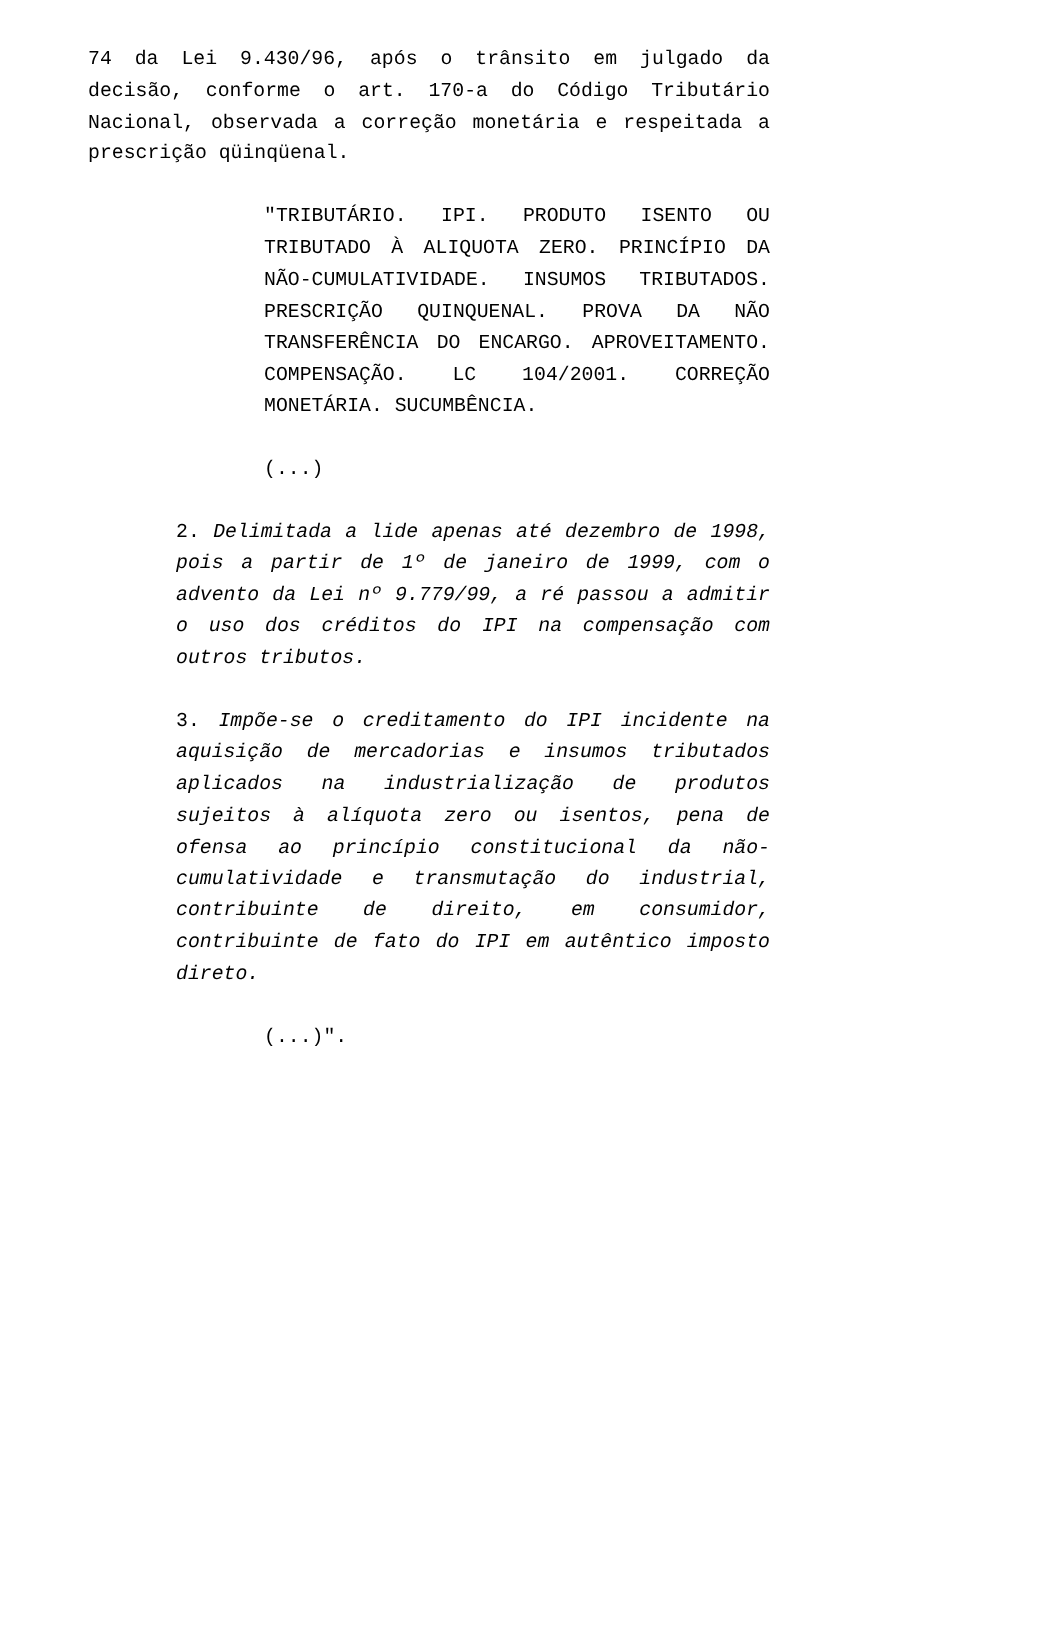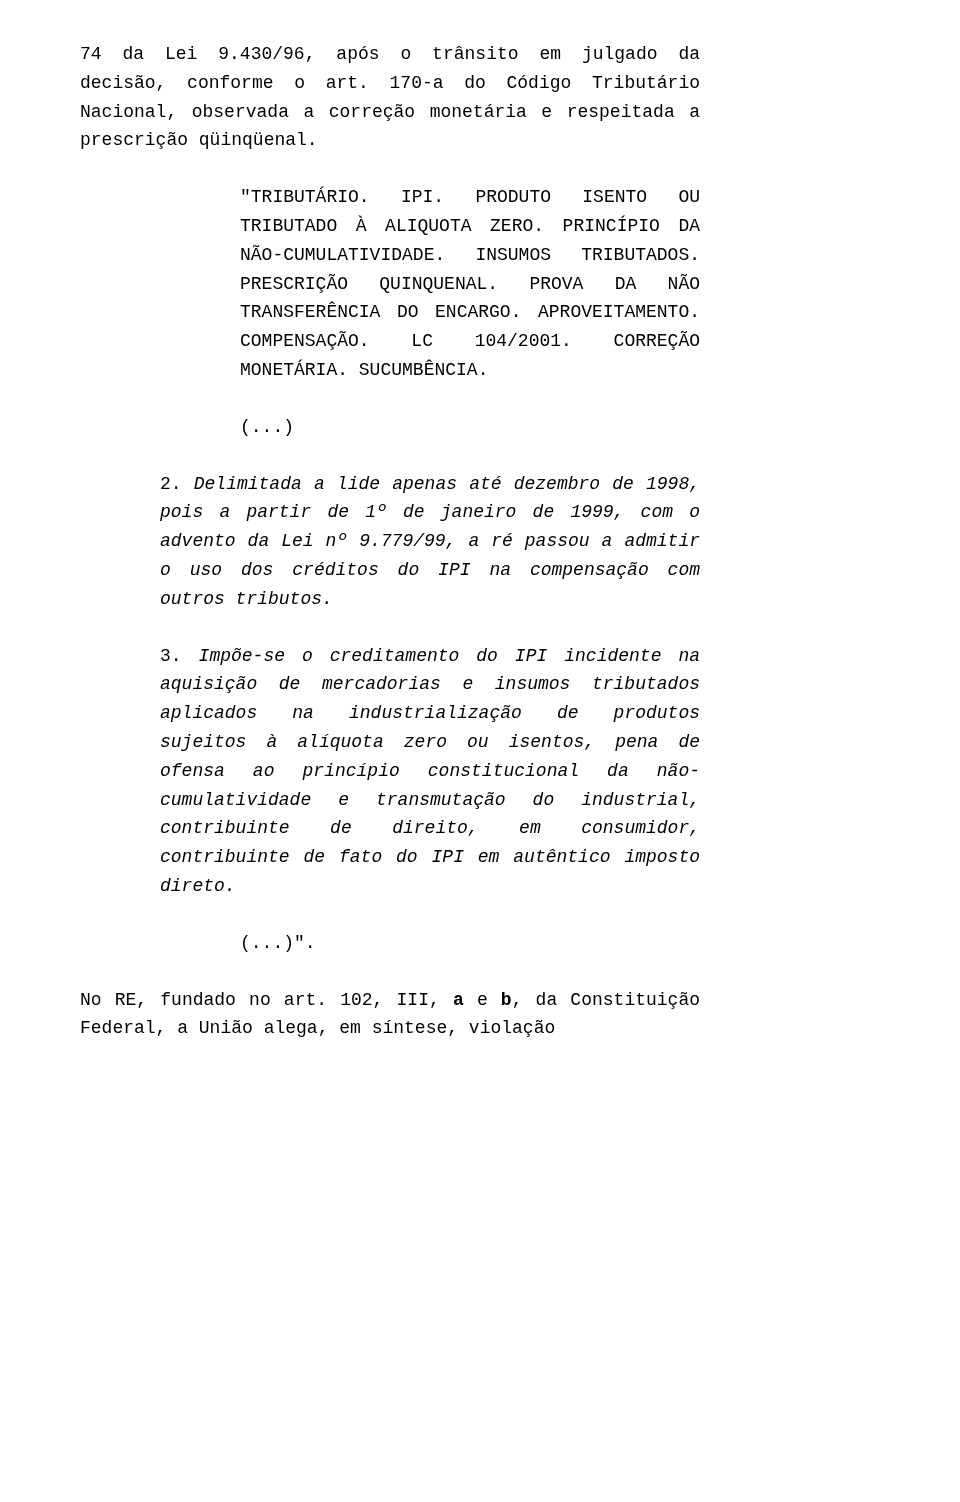--- a/index.html
+++ b/index.html
@@ -87,17 +87,14 @@
   <div class="indent-medium section-gap">
     <div class="paragraph">
       <span>3. </span><span class="italic-text">Impõe-se o creditamento do IPI incidente na aquisição de mercadorias e insumos tributados aplicados na industrialização de produtos sujeitos à alíquota zero ou isentos, pena de ofensa ao princípio constitucional da não-cumulatividade e transmutação do industrial, contribuinte de direito, em consumidor, contribuinte de fato do IPI em autêntico imposto direto.</span>
     </div>
   </div>
 
   <div class="indent-large section-gap">
     <div class="paragraph">(...)".</div>
   </div>
 
-  <div class="paragraph section-gap">
-    <span>No RE, fundado no art. 102, III, </span><span class="bold-text">a</span><span> e </span><span class="bold-text">b</span><span>, da Constituição Federal, a União alega, em síntese, violação</span>
-  </div>
 
 </div>
 
 </body></html>

